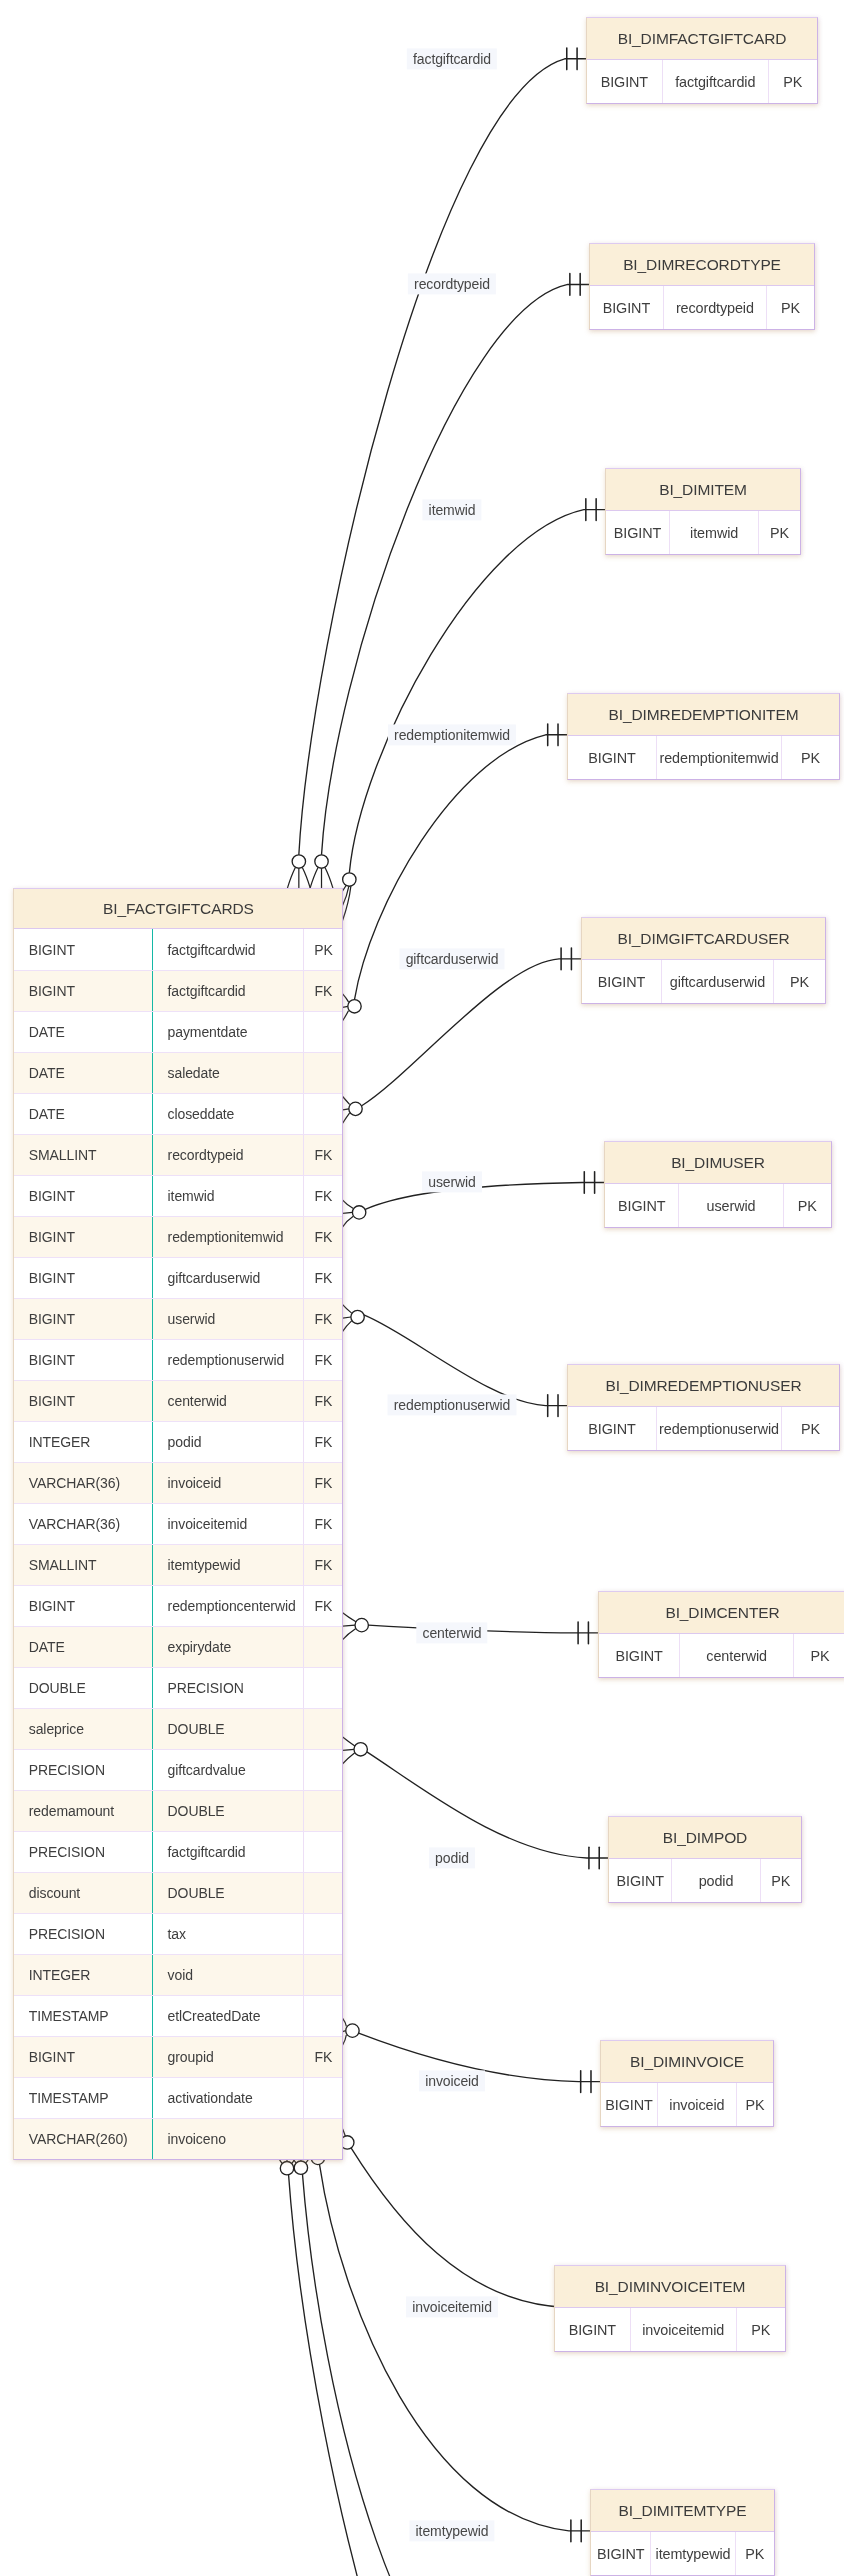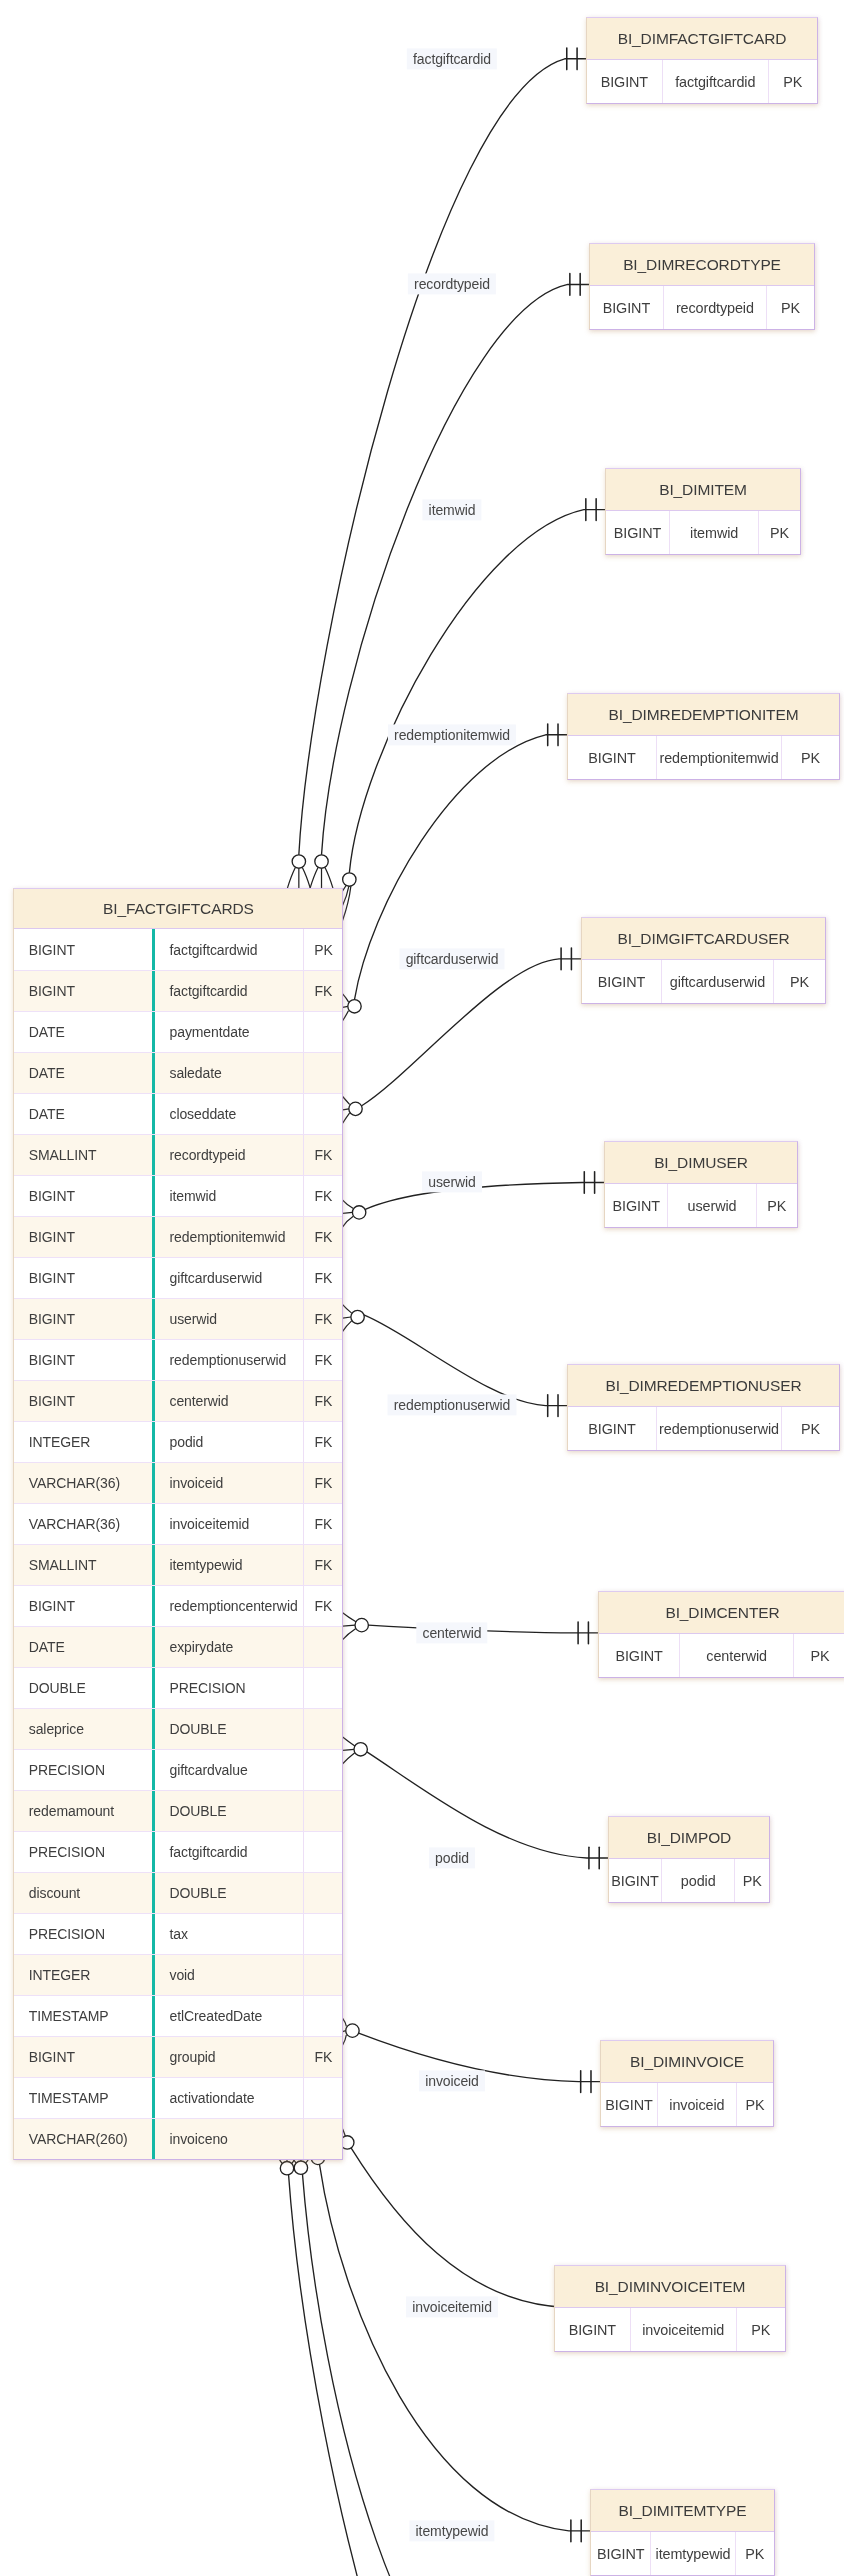--- a/index.html
+++ b/index.html
@@ -24,21 +24,21 @@
   .dim .cell{display:flex;align-items:center;justify-content:center;box-sizing:border-box;}
   .dim .c-type{width:32.5%;}
   .dim .c-name{width:46.5%;border-left:1px solid #eddff6;border-right:1px solid #eddff6;}
   .dim .c-key{width:21%;}
   .fact .thead{height:39px;}
   .frow{display:flex;height:41px;font-size:14px;box-sizing:border-box;border-top:1px solid #eee1f8;}
   .frow:first-child{border-top:none;}
   .frow:nth-child(even){background:#fdf7eb;}
   .frow .cell{display:flex;align-items:center;box-sizing:border-box;}
   .frow .c-type{width:126px;padding-left:14.4px;}
-  .frow .c-name{width:162px;padding-left:14.4px;border-left:3px solid #14b8a6;margin-left:20px;}
+  .frow .c-name{width:162px;padding-left:14.4px;border-left:1px solid #14b8a6;margin-left:20px;}
   .frow .c-key{width:42px;justify-content:center;border-left:1px solid #eddff6;}
   .rel-label{
     position:absolute;transform:translate(-50%,-50%);
     background:#f5f7fc;color:#474747;font-size:14px;
     padding:2.6px 6.2px;white-space:nowrap;
   }
 </style>
 </head>
 <body>
 
@@ -330,21 +330,21 @@
   </div>
 </div>
 <div class="table dim" style="left:581px;top:917px;width:245px">
   <div class="thead">BI_DIMGIFTCARDUSER</div>
   <div class="trow">
     <div class="cell c-type">BIGINT</div>
     <div class="cell c-name">giftcarduserwid</div>
     <div class="cell c-key">PK</div>
   </div>
 </div>
-<div class="table dim" style="left:604px;top:1141px;width:194px">
+<div class="table dim" style="left:604px;top:1141px;width:228px">
   <div class="thead">BI_DIMUSER</div>
   <div class="trow">
     <div class="cell c-type">BIGINT</div>
     <div class="cell c-name">userwid</div>
     <div class="cell c-key">PK</div>
   </div>
 </div>
 <div class="table dim" style="left:567px;top:1364px;width:273px">
   <div class="thead">BI_DIMREDEMPTIONUSER</div>
   <div class="trow">
@@ -354,21 +354,21 @@
   </div>
 </div>
 <div class="table dim" style="left:598px;top:1591px;width:249px">
   <div class="thead">BI_DIMCENTER</div>
   <div class="trow">
     <div class="cell c-type">BIGINT</div>
     <div class="cell c-name">centerwid</div>
     <div class="cell c-key">PK</div>
   </div>
 </div>
-<div class="table dim" style="left:608px;top:1816px;width:162px">
+<div class="table dim" style="left:608px;top:1816px;width:194px">
   <div class="thead">BI_DIMPOD</div>
   <div class="trow">
     <div class="cell c-type">BIGINT</div>
     <div class="cell c-name">podid</div>
     <div class="cell c-key">PK</div>
   </div>
 </div>
 <div class="table dim" style="left:600px;top:2040px;width:174px">
   <div class="thead">BI_DIMINVOICE</div>
   <div class="trow">

